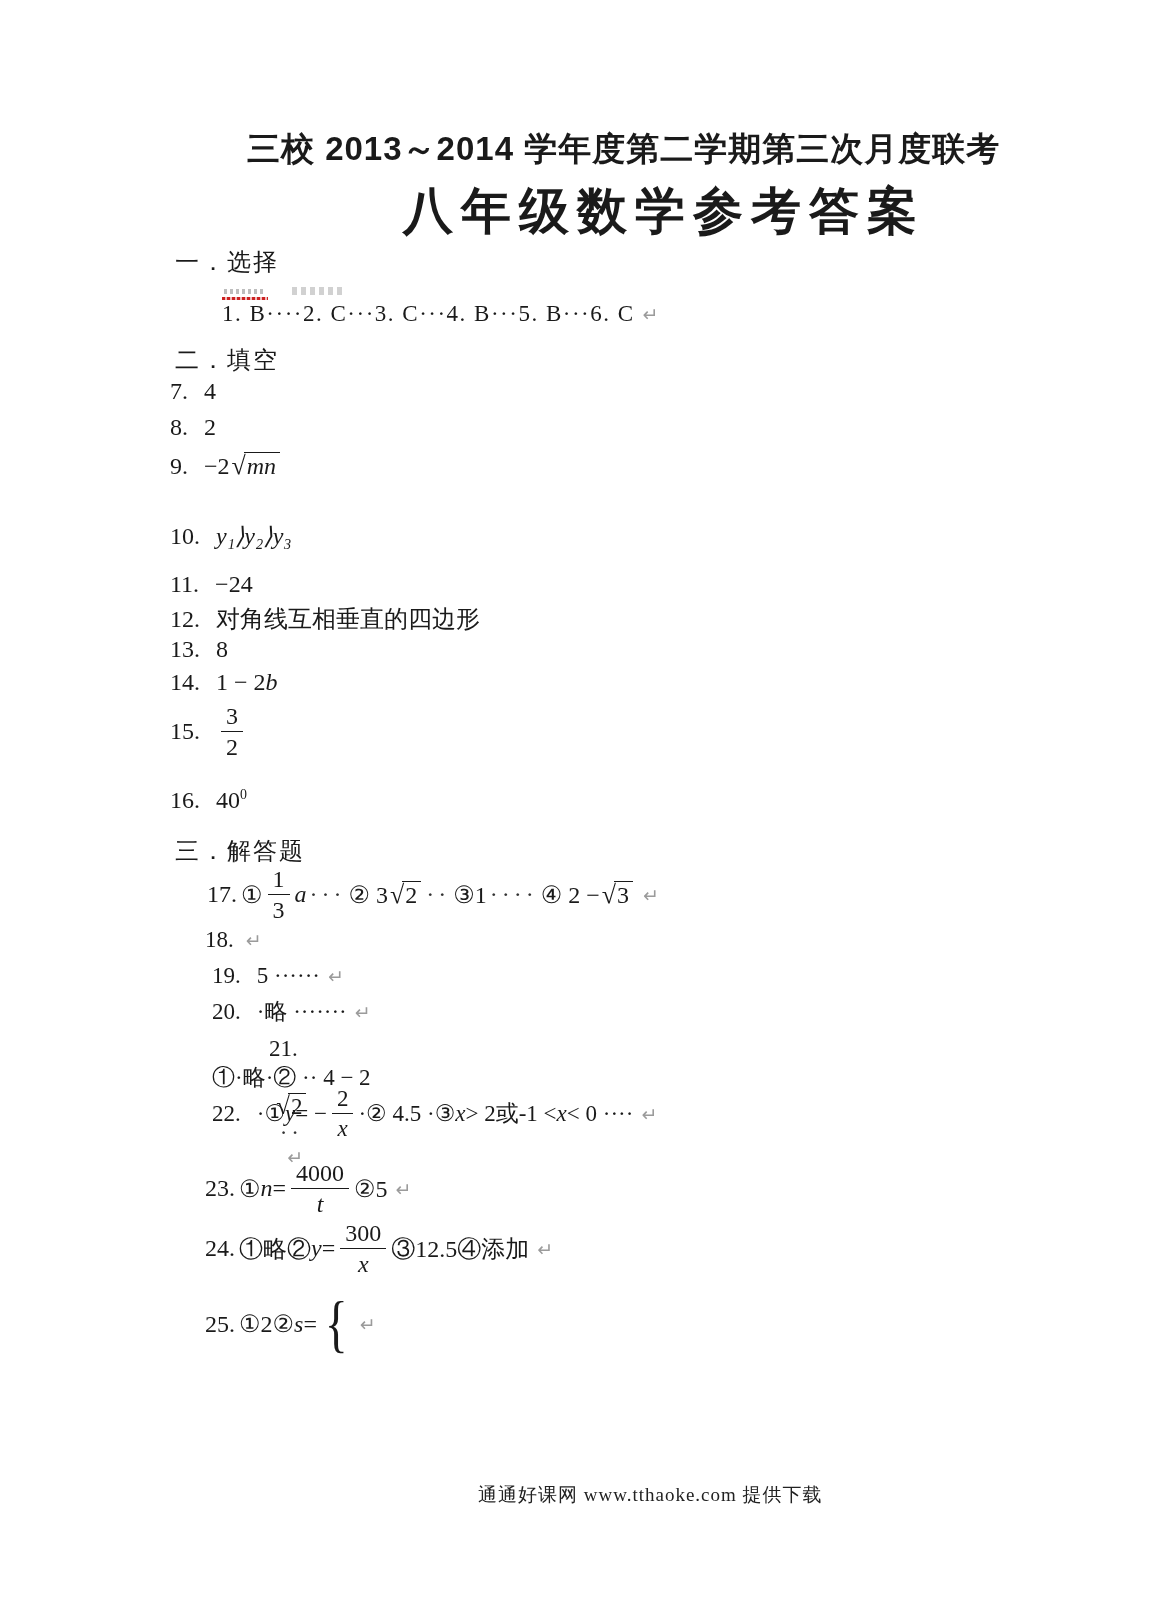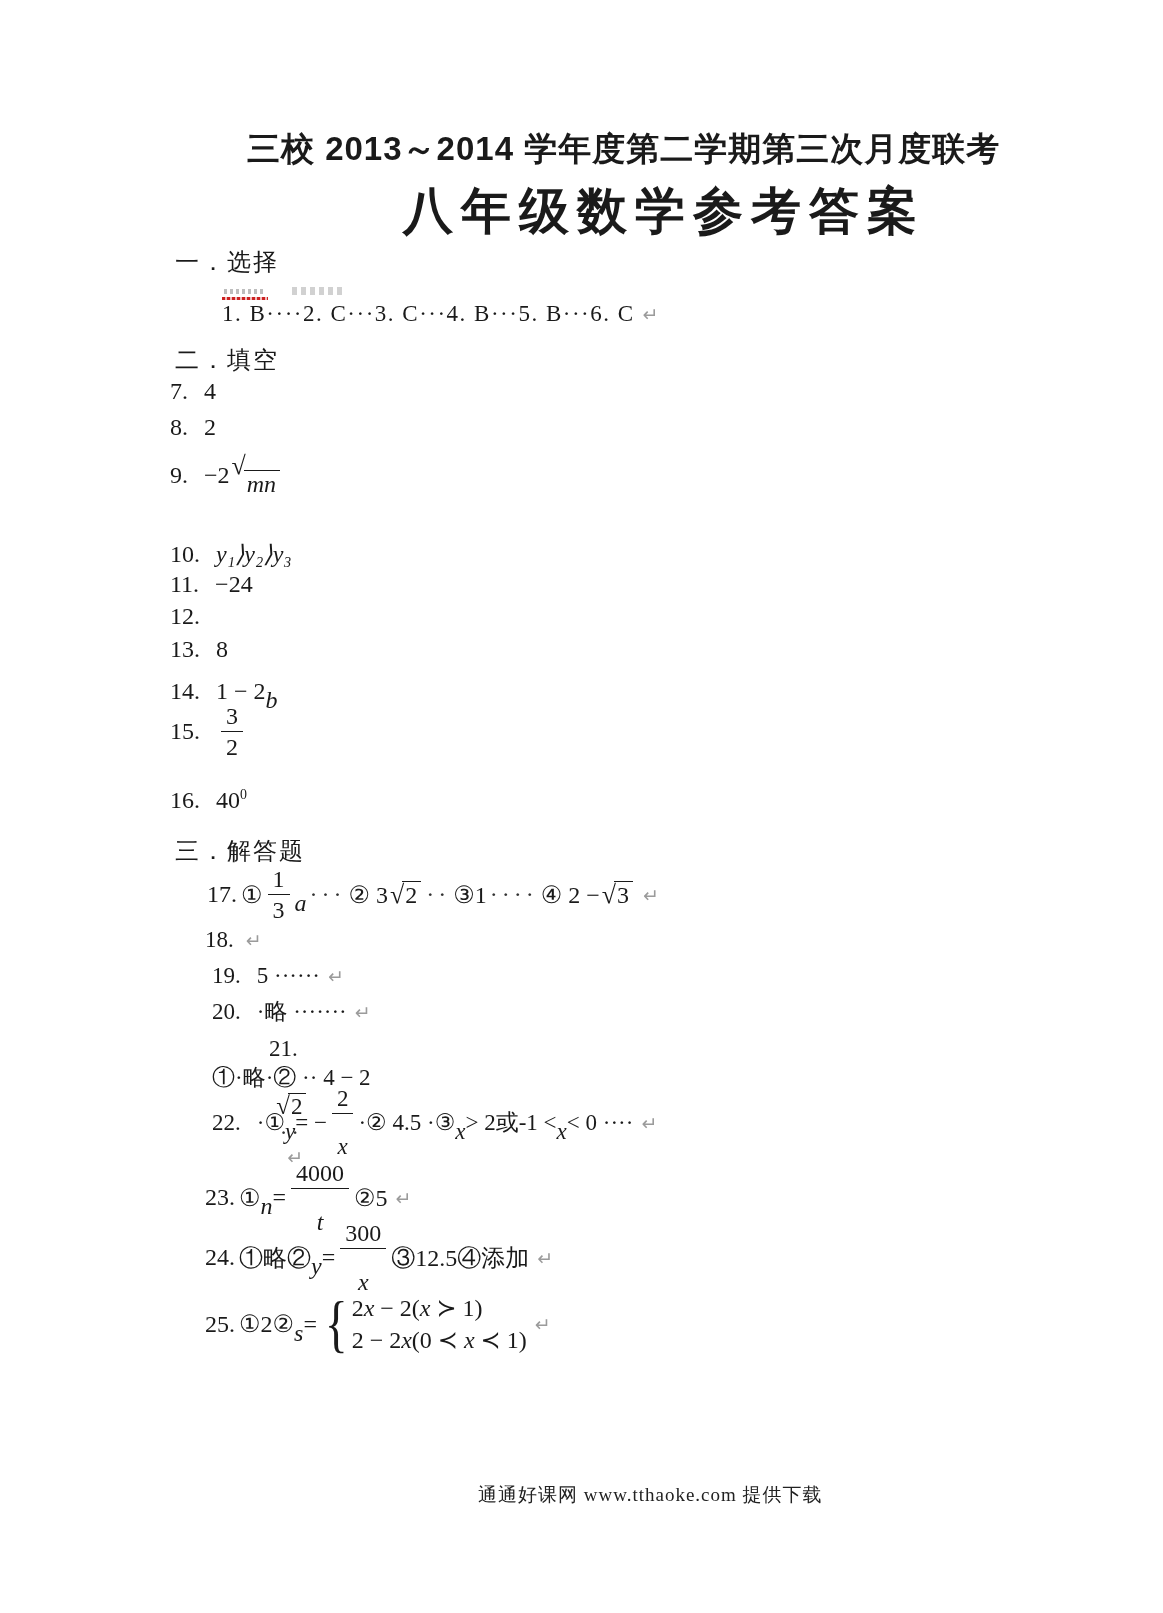--- a/index.html
+++ b/index.html
@@ -12,21 +12,21 @@
   .title1{
     left:247px;top:127px;font-family:"Liberation Sans",sans-serif;
     font-weight:700;font-size:33px;letter-spacing:1px;
   }
   .title2{
     left:403px;top:178px;font-weight:700;font-size:50px;letter-spacing:8px;
   }
   .sec-header{font-size:24px;letter-spacing:2px;}
   .no{margin-right:16px;}
   .no-tight{margin-right:4px;}
-  .math{font-style:italic;margin-top:18px;}
+  .math{font-style:italic;}
   .ret{color:#9b9b9b;font-size:19px;margin-left:8px;font-family:"DejaVu Sans",sans-serif;}
   .dots{letter-spacing:4px;color:#333;margin:0 3px;}
   
   .frac{display:inline-flex;flex-direction:column;align-items:center;line-height:1.12;margin:0 5px;}
   .frac .fn{padding:0 5px 1px;border-bottom:1.6px solid #1a1a1a;}
   .frac .fd{padding:2px 5px 0;}
   
   .sqrt{display:inline-flex;align-items:flex-start;margin:0 2px;line-height:1.1;}
   .sqrt .sg{line-height:1.05;font-size:1.08em;margin-right:-2px;}
   .sqrt .bd{border-top:1.6px solid #1a1a1a;padding:0 4px 0 3px;line-height:1.15;}
@@ -93,20 +93,21 @@
     <span class="math">y₁⟩y₂⟩y₃</span>
   </div>
 
   <div class="line" style="left:170px;top:571px;">
     <span class="no">11.</span>
     <span>−24</span>
   </div>
 
   <div class="line" style="left:170px;top:603px;">
     <span class="no">12.</span>
+    <span>对角线互相垂直的四边形</span>
   </div>
 
   <div class="line" style="left:170px;top:636px;">
     <span class="no">13.</span>
     <span>8</span>
   </div>
 
   <div class="line" style="left:170px;top:669px;">
     <span class="no">14.</span>
     <span>1 − 2</span>
@@ -224,23 +225,19 @@
     <span class="ret">↵</span>
   </div>
 
   <div class="line" style="left:205px;top:1294px;">
     <span class="no-tight">25.</span>
     <span>①2② </span>
     <span class="math">s</span>
     <span> =</span>
     <span class="cases">
       <span class="brace">{</span>
-      <span class="rows">
-        <span class="row"><span>2</span><span class="math">x</span><span> − 2(</span><span class="math">x</span><span> ≻ 1)</span></span>
-        <span class="row"><span>2 − 2</span><span class="math">x</span><span>(0 ≺ </span><span class="math">x</span><span> ≺ 1)</span></span>
-      </span>
     </span>
     <span class="ret">↵</span>
   </div>
 
   <div class="abs footer">通通好课网  www.tthaoke.com  提供下载</div>
 
 </div>
 
 </body></html>

